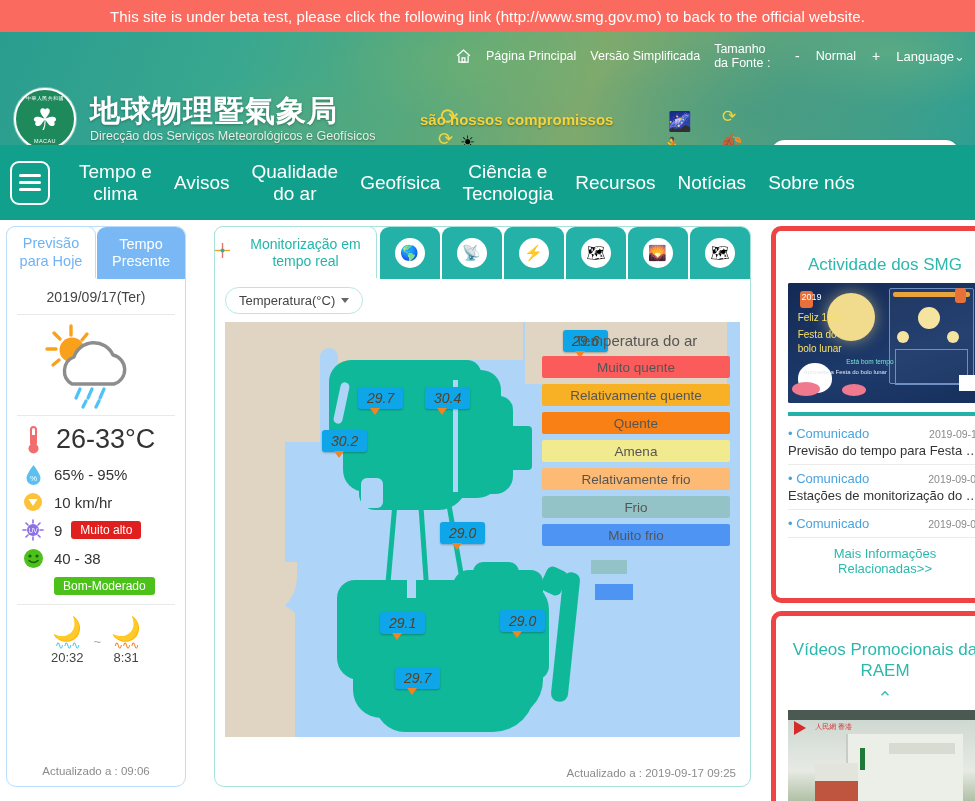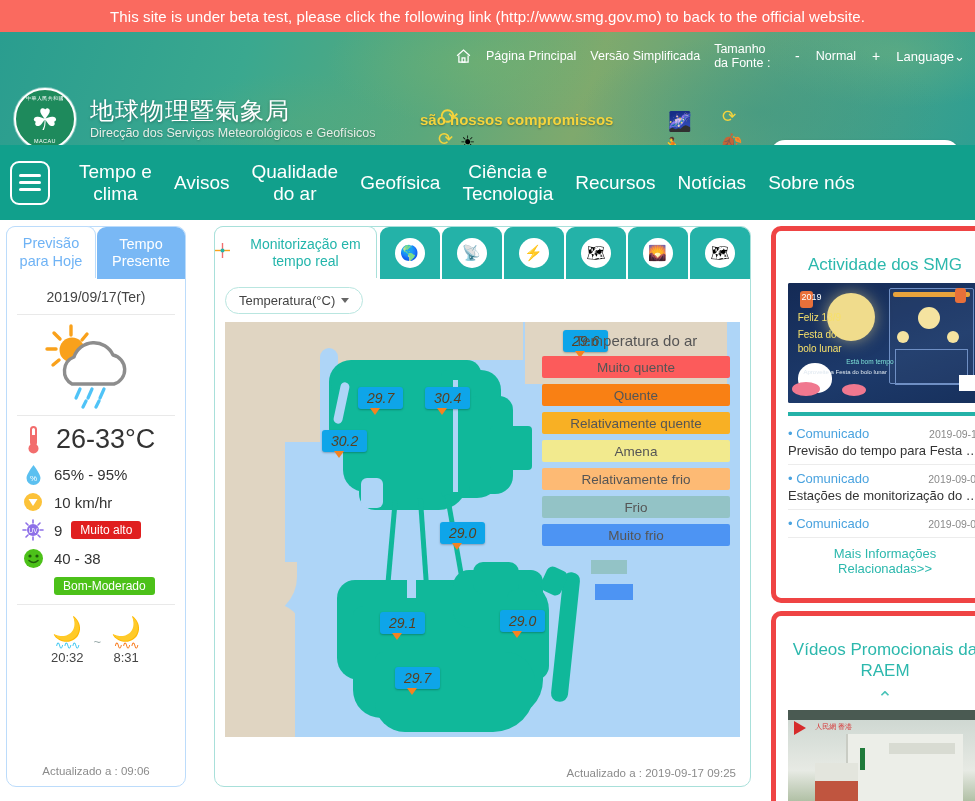--- a/index.html
+++ b/index.html
@@ -43,21 +43,21 @@
     width:62px; height:62px; border-radius:50%;
     background:#1e8a5c; border:2.5px solid #fff;
     display:flex; align-items:center; justify-content:center; position:relative;
     box-shadow:0 0 0 1px rgba(255,255,255,.4);
   }
   .emblem .lotus { color:#fff; font-size:30px; line-height:1; margin-top:2px;}
   .emblem .arc-top, .emblem .arc-bot {
     position:absolute; width:100%; text-align:center; color:#fff; font-size:5px; letter-spacing:.4px;
   }
   .emblem .arc-top { top:5px; } .emblem .arc-bot { bottom:4px; font-size:5.5px; }
-  .logo-cn { color:#fff; font-size:24px; font-weight:normal; line-height:1.05; letter-spacing:1px;
+  .logo-cn { color:#fff; font-size:30px; font-weight:bold; line-height:1.05; letter-spacing:1px;
              text-shadow:0 1px 3px rgba(0,0,0,.3); }
   .logo-pt { color:#e7efe8; font-size:12.5px; margin-top:2px; text-shadow:0 1px 2px rgba(0,0,0,.3); }
   .slogan { position:absolute; left:420px; top:78px; z-index:4; text-align:center; }
   .slogan-l1, .slogan-l2 { color:#f5d43c; font-size:15px; font-weight:bold; line-height:1.35;
                            text-shadow:0 1px 2px rgba(0,0,0,.35); }
   .slogan-deco { position:absolute; z-index:3; }
   .searchbox {
     position:absolute; right:15px; top:108px; width:190px; height:30px;
     background:#fff; border-radius:16px; display:flex; align-items:center;
     padding:0 12px; z-index:5; box-shadow:0 1px 3px rgba(0,0,0,.15);
@@ -459,22 +459,22 @@
         <div class="marker" style="left:200px;top:65px;">30.4</div>
         <div class="marker" style="left:97px;top:108px;">30.2</div>
         <div class="marker" style="left:215px;top:200px;">29.0</div>
         <div class="marker" style="left:155px;top:290px;">29.1</div>
         <div class="marker" style="left:275px;top:288px;">29.0</div>
         <div class="marker" style="left:170px;top:345px;">29.7</div>
 
         <div class="legend">
           <div class="legend-title">Temperatura do ar</div>
           <div class="legend-item" style="background:#fc5b5b;">Muito quente</div>
+          <div class="legend-item" style="background:#f8b024;">Relativamente quente</div>
           <div class="legend-item" style="background:#f98014;">Quente</div>
-          <div class="legend-item" style="background:#f8b024;">Relativamente quente</div>
           <div class="legend-item" style="background:#f2ea8e;">Amena</div>
           <div class="legend-item" style="background:#fdba74;">Relativamente frio</div>
           <div class="legend-item" style="background:#93c3c6;">Frio</div>
           <div class="legend-item" style="background:#4d94f3;">Muito frio</div>
         </div>
       </div>
 
       <div class="upd-map">Actualizado a : 2019-09-17 09:25</div>
     </div>
   </div>

